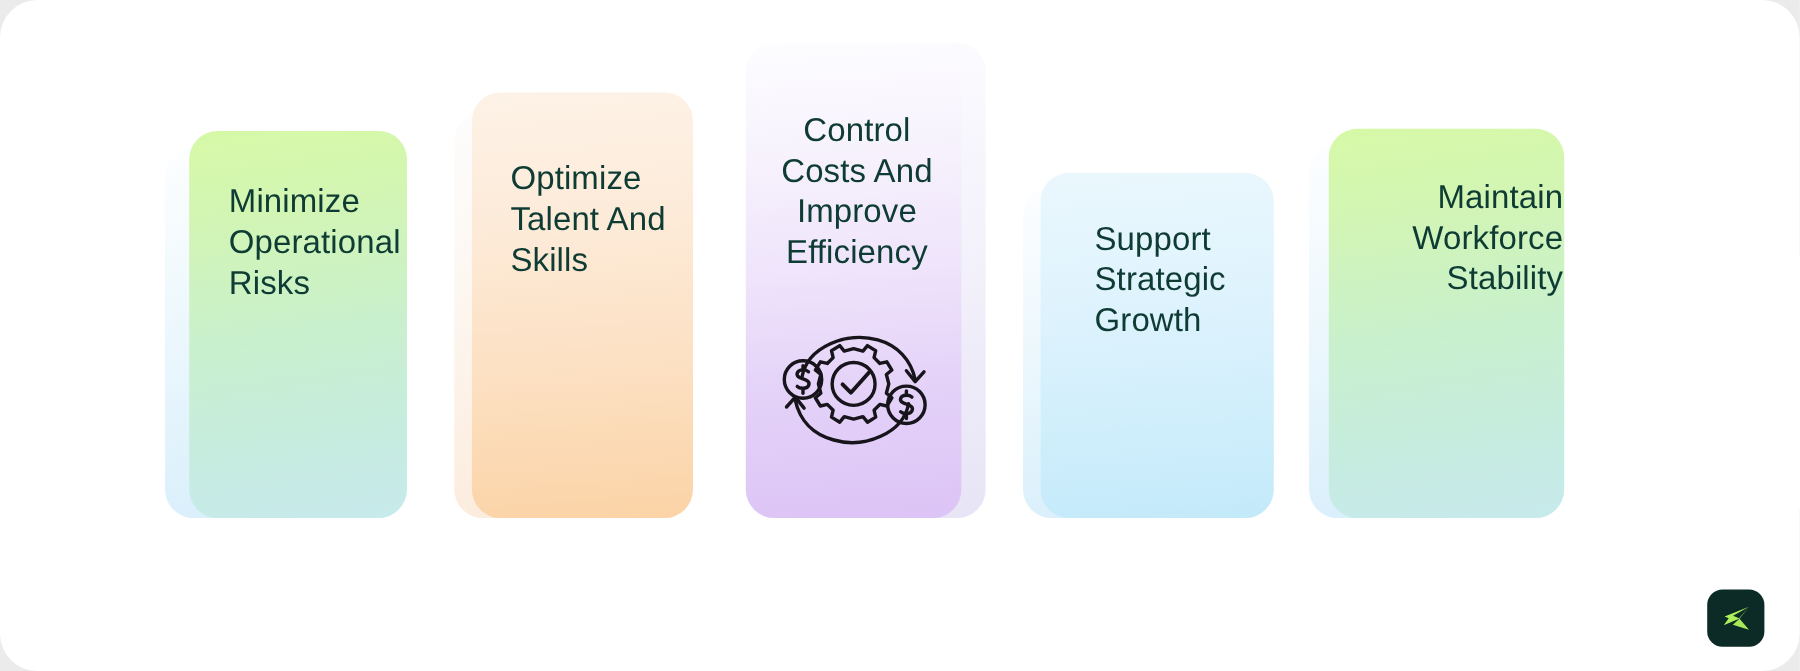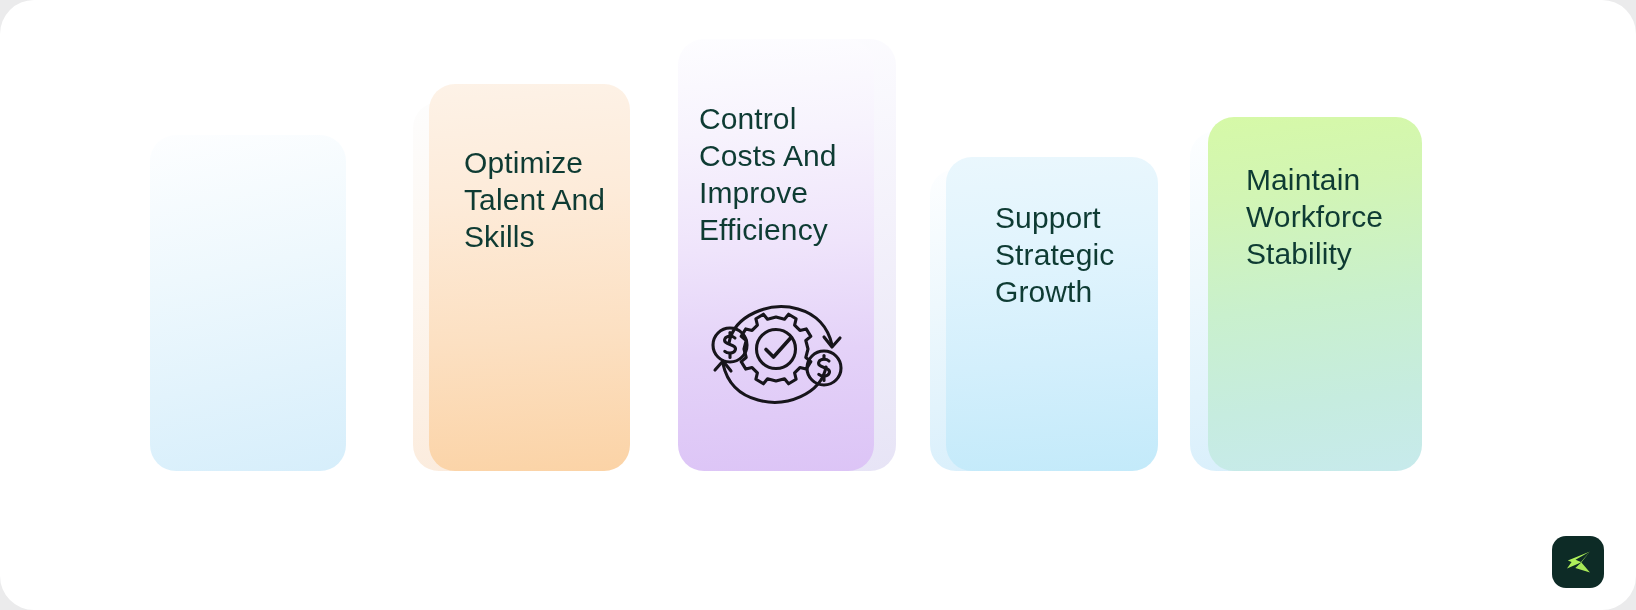--- a/index.html
+++ b/index.html
@@ -53,21 +53,21 @@
     line-height: 1.23;
     font-weight: 400;
     color: #0e3b33;
     letter-spacing: 0.1px;
     white-space: pre-line;
   }
 
   
   .fill-green  { background: linear-gradient(172deg, #d6f9a7 0%, #d2f5b4 22%, #c9f0cd 52%, #c6ecdf 78%, #c7eaec 100%); }
   .fill-peach  { background: linear-gradient(176deg, #fdf2e7 0%, #fdebd9 30%, #fce0c2 65%, #fbd3a6 100%); }
-  .fill-purple { background: linear-gradient(176deg, #fdfdff 0%, #f7f3fd 22%, #efe4fb 48%, #e4d2f8 72%, #dcc4f6 100%); }
+  .fill-purple { background: linear-gradient(176deg, #fdfdff 0%, #f7f3fd 22%, #efe4fb 48%, #e4d2f8 72%, #dcc4f6 100%); text-align: center; }
   .fill-blue   { background: linear-gradient(176deg, #eaf7fd 0%, #e1f4fd 30%, #d3effc 65%, #c3eafa 100%); }
 
   
   .ghost-blue  { background: linear-gradient(168deg, #fdfeff 0%, #eef8fd 40%, #d6eefb 100%); }
   .ghost-peach { background: linear-gradient(168deg, #fdfdfd 0%, #fdf6ef 45%, #fbeada 100%); }
   .ghost-lav   { background: linear-gradient(168deg, #fdfdff 0%, #f4f2fb 45%, #e7e4f6 100%); }
 
   
   .card-icon {
     position: absolute;
@@ -91,20 +91,25 @@
 </style>
 </head>
 <body>
 
 <div id="canvas">
 
   <div id="deck">
 
     <div class="card-slot" style="left:150px; top:119px; width:220px; height:352px;">
       <div class="ghost ghost-blue" style="left:0px; top:16px; width:196px; height:336px;"></div>
+      <div class="card fill-green" style="left:22px; top:0px; width:198px; height:352px;">
+        <div class="card-title" style="left:36px; top:47px; width:165px;">Minimize
+Operational
+Risks</div>
+      </div>
     </div>
 
     <div class="card-slot" style="left:413px; top:84px; width:222px; height:418px;">
       <div class="ghost ghost-peach" style="left:0px; top:18px; width:196px; height:369px;"></div>
       <div class="card fill-peach" style="left:16px; top:0px; width:201px; height:387px;">
         <div class="card-title" style="left:35px; top:61px; width:170px;">Optimize
 Talent And
  Skills</div>
       </div>
     </div>
@@ -156,21 +161,21 @@
 
     <div class="card-slot" style="left:930px; top:157px; width:230px; height:314px;">
       <div class="ghost ghost-blue" style="left:0px; top:12px; width:196px; height:302px;"></div>
       <div class="card fill-blue" style="left:16px; top:0px; width:212px; height:314px;padding-left:46px;">
         <div class="card-title" style="left:49px; top:43px; width:160px;">Support
 Strategic
 Growth</div>
       </div>
     </div>
 
-    <div class="card-slot" style="left:1190px; top:117px; width:232px; height:456px;">
+    <div class="card-slot" style="left:1190px; top:117px; width:232px; height:456px;text-align:right;">
       <div class="ghost ghost-blue" style="left:0px; top:14px; width:196px; height:340px;"></div>
       <div class="card fill-green" style="left:18px; top:0px; width:214px; height:354px;">
         <div class="card-title" style="left:38px; top:45px; width:175px;">Maintain
 Workforce
 Stability</div>
       </div>
     </div>
 
   </div>
 

